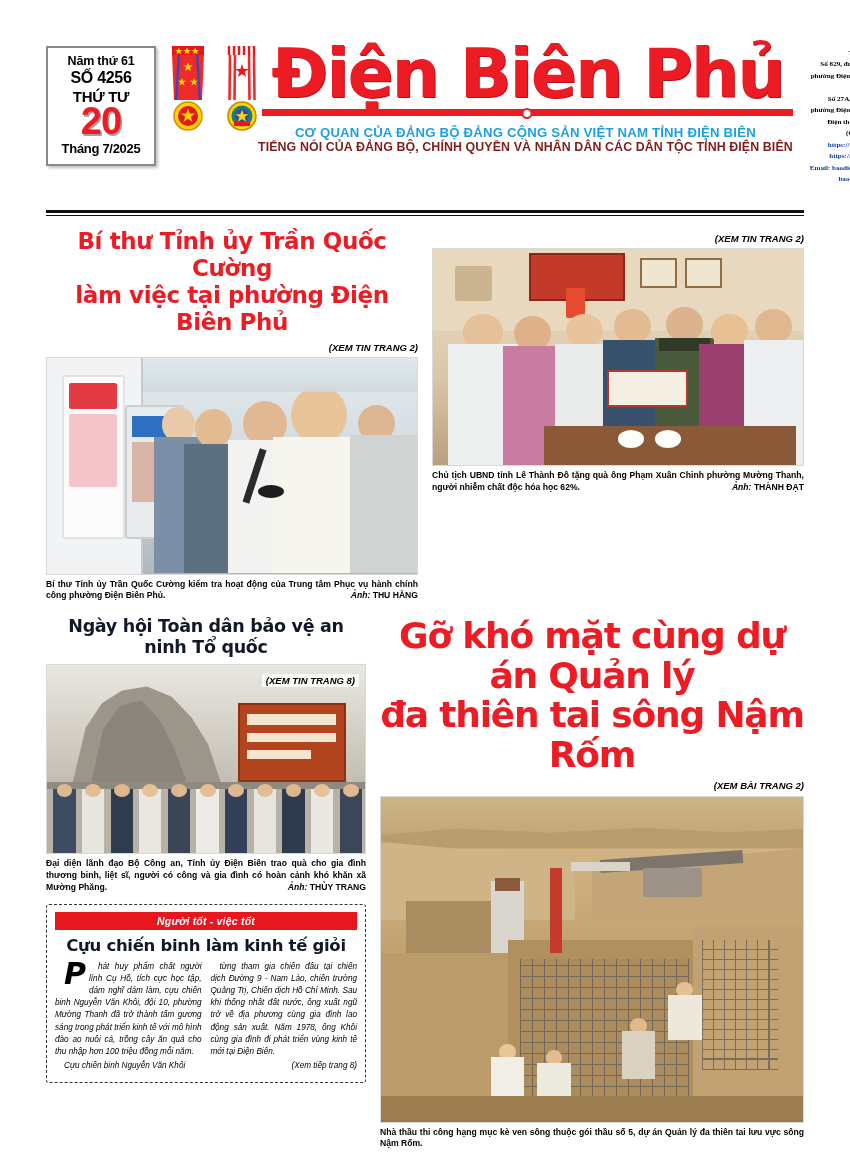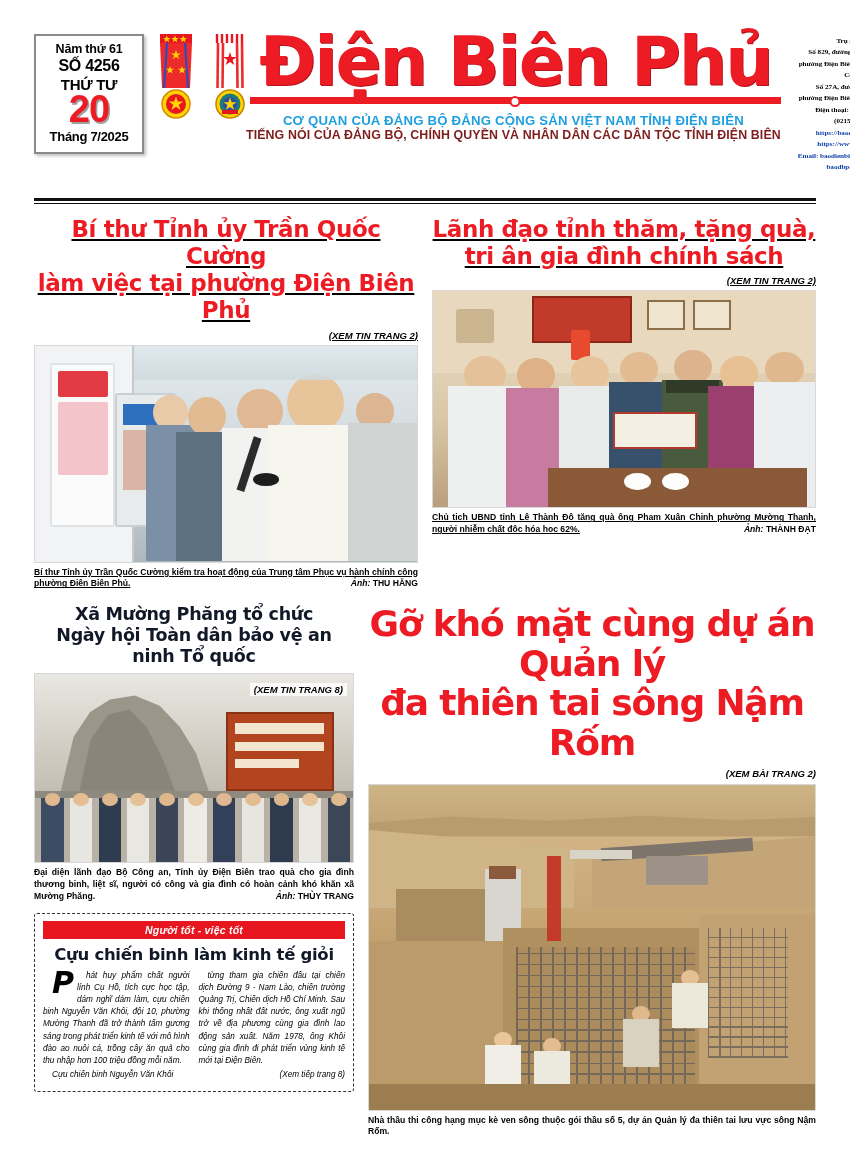--- a/index.html
+++ b/index.html
@@ -5,21 +5,21 @@
 <style>
   * { box-sizing: border-box; margin: 0; padding: 0; }
   body {
     width: 850px; height: 1162px;
     background: #ffffff;
     font-family: "Liberation Sans", sans-serif;
     color: #000;
     overflow: hidden;
     position: relative;
   }
-  .page { width: 850px; height: 1162px; position: relative; padding: 4px; }
+  .page { width: 850px; height: 1162px; position: relative; padding: 16px; }
 
   
   .masthead { display: flex; align-items: flex-start; padding: 26px 30px 0 30px; height: 190px; }
   .date-box {
     width: 110px; flex: 0 0 110px; border: 2px solid #8a8a8a;
     text-align: center; padding: 6px 2px 8px 2px; margin-top: 4px;
     background: #fff; box-shadow: 2px 2px 3px rgba(0,0,0,0.25);
   }
   .date-box .l1 { font-size: 12.5px; font-weight: bold; letter-spacing: -0.2px; margin-bottom: 1px; }
   .date-box .l2 { font-size: 16px; font-weight: bold; letter-spacing: -0.3px; margin-bottom: 1px; }
@@ -66,21 +66,21 @@
   }
   .flag-icon { position: absolute; left: 14px; top: 0px; }
   .banner-text {
     flex: 1; text-align: center; color: #ffe800; font-weight: bold;
     font-size: 17.5px; letter-spacing: 0.3px;
     font-family: "DejaVu Sans", sans-serif;
   }
 
   
   .top-row { display: flex; gap: 14px; margin: 12px 30px 0 30px; }
-  .col-half { width: 391px; text-decoration: underline; }
+  .col-half { width: 391px; }
   .hl-red {
     color: #ed1c24; font-weight: bold; text-align: center;
     font-size: 23px; line-height: 1.18; letter-spacing: -0.4px;
     font-family: "DejaVu Sans", sans-serif;
   }
   .hl-dark {
     color: #111827; font-weight: bold; text-align: center;
     font-size: 17.5px; line-height: 1.2; letter-spacing: -0.3px;
     font-family: "DejaVu Sans", sans-serif;
   }
@@ -259,24 +259,20 @@
       <div class="caption">
         <span>Bí thư Tỉnh ủy Trần Quốc Cường kiểm tra hoạt động của Trung tâm Phục vụ hành chính công phường Điện Biên Phủ.</span>
         <span class="credit">
           <span>Ảnh:</span>
           <b>THU HẰNG</b>
         </span>
       </div>
     </div>
 
     <div class="col-half">
-      <div class="hl-red">
-        <div>Lãnh đạo tỉnh thăm, tặng quà,</div>
-        <div>tri ân gia đình chính sách</div>
-      </div>
       <div class="seemore">(XEM TIN TRANG 2)</div>
 
       <div class="photo" style="height:218px; margin-top:4px; background:#d6c5ad;">
         <div class="ph-inner">
           <div class="rect" style="left:0;top:0;right:0;bottom:0;background:linear-gradient(180deg,#efe2cc 0%,#d9c6a6 60%,#b99f7c 100%);"></div>
           <div class="rect" style="left:0;top:0;right:0;height:38%;background:#e8d9be;"></div>
           <div class="rect" style="left:26%;top:2%;width:26%;height:22%;background:#c23b2a;border:2px solid #8d2518;"></div>
           <div class="rect" style="left:56%;top:4%;width:10%;height:14%;background:#f0e6d0;border:2px solid #8c6f49;"></div>
           <div class="rect" style="left:68%;top:4%;width:10%;height:14%;background:#f0e6d0;border:2px solid #8c6f49;"></div>
           <div class="rect" style="left:36%;top:18%;width:5%;height:14%;background:#e84a2f;border-radius:2px;"></div>
@@ -311,21 +307,20 @@
       </div>
     </div>
   </div>
 
   <div class="mid-row">
 
     <div class="mid-left">
 
       <div>
         <div class="hl-dark">
-          <div>Xã Mường Phăng tổ chức</div>
           <div>Ngày hội Toàn dân bảo vệ an ninh Tổ quốc</div>
         </div>
 
         <div class="photo" style="height:190px; margin-top:6px; background:#c9c2b6; position:relative;">
           <div class="ph-inner">
             <div class="rect" style="left:0;top:0;right:0;bottom:0;background:linear-gradient(180deg,#e9e7e2 0%,#cbc6bb 50%,#a9a296 100%);"></div>
             <div class="rect" style="left:8%;top:8%;width:52%;height:55%;background:#9b958a;clip-path:polygon(0% 100%,8% 46%,18% 22%,30% 10%,45% 6%,60% 16%,72% 36%,82% 62%,90% 100%);"></div>
             <div class="rect" style="left:14%;top:16%;width:30%;height:46%;background:#8a857b;clip-path:polygon(0% 100%,12% 40%,30% 12%,52% 6%,70% 26%,86% 60%,100% 100%);"></div>
             <div class="rect" style="left:60%;top:20%;width:34%;height:42%;background:#b2441f;border:2px solid #8a3014;"></div>
             <div class="rect" style="left:63%;top:26%;width:28%;height:6%;background:#f2e4cf;"></div>

